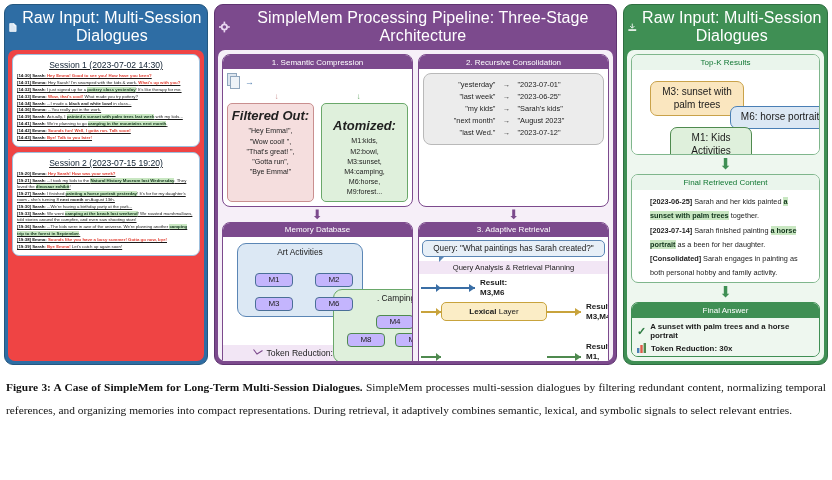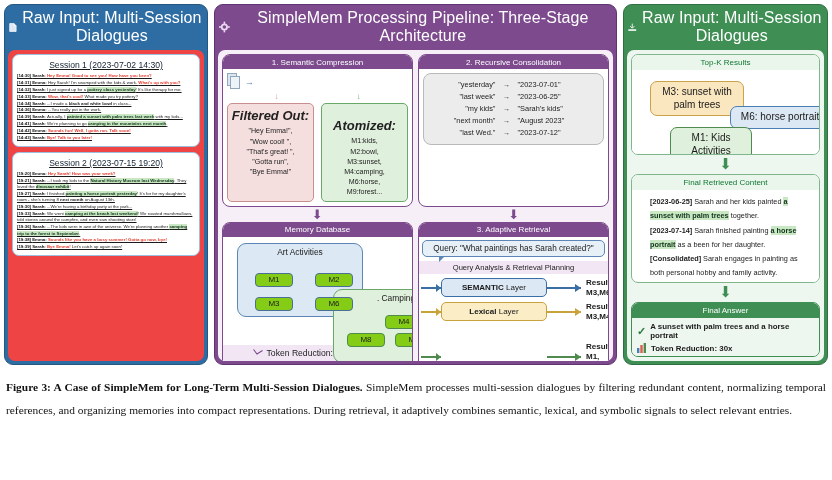--- a/index.html
+++ b/index.html
@@ -136,21 +136,21 @@
   }
   .memdb-head{background:#7c4a8d;color:#fff;text-align:center;font-size:8px;padding:2.5px 0;}
   .memdb-body{position:relative;height:108px;background:#fff;}
   .cluster{
     position:absolute;border-radius:9px;
   }
   .cl-art{left:14px;top:6px;width:124px;height:72px;background:#dce8f4;border:1.2px solid #5b86b5;}
   .cl-camp{left:110px;top:52px;width:124px;height:72px;background:#dff0dc;border:1.2px solid #6aa86a;}
   .cl-label{position:absolute;width:100%;text-align:center;font-size:8.4px;top:3px;color:#1a1a1a;}
   .mnode{
-    position:absolute;border-radius:4px;border:1.1px solid #4a6f97;background:#84cc16;
+    position:absolute;border-radius:4px;border:1.1px solid #4a6f97;background:#c4b5fd;
     font-size:8px;text-align:center;padding:1.5px 0;width:36px;
   }
   .mnode.g{border-color:#4f8a4f;}
   .tokred{
     background:#f2e6f5;text-align:center;font-size:8.6px;padding:3px;
     display:flex;align-items:center;justify-content:center;gap:4px;color:#222;
   }
 
   .query{
     border:1.3px solid #5b86b5;background:#e7eff7;border-radius:5px;
@@ -378,42 +378,41 @@
             <div class="cluster cl-art">
               <div class="cl-label">Art Activities</div>
             </div>
             <div class="cluster cl-camp">
               <div class="cl-label">. Camping</div>
             </div>
             <div class="mnode" style="left:32px;top:36px">M1</div>
             <div class="mnode" style="left:92px;top:36px">M2</div>
             <div class="mnode" style="left:32px;top:60px">M3</div>
             <div class="mnode" style="left:92px;top:60px">M6</div>
-            <div class="mnode g" style="left:162px;top:78px">M4</div>
+            <div class="mnode g" style="left:153px;top:78px">M4</div>
             <div class="mnode g" style="left:124px;top:96px">M8</div>
             <div class="mnode g" style="left:172px;top:96px">M9</div>
           </div>
           <div class="tokred">
             <svg width="10" height="8" viewBox="0 0 10 8">
               <path d="M0.5 0.5 L4 5 L9.5 1.5" fill="none" stroke="#7c4a8d" stroke-width="1.1"></path>
             </svg>
             <span>Token Reduction: ~800 tokens</span>
           </div>
         </div>
 
         <div class="stage" style="width:192px">
           <div class="stage-head">3. Adaptive Retrieval</div>
           <div style="padding:3px 3px 0 3px">
             <div class="query">Query: "What paintings has Sarah created?"</div>
           </div>
           <div class="qa-band" style="margin-top:4px">Query Analysis &amp; Retrieval Planning</div>
           <div class="layers" id="layers">
               <div class="layer-row">
                 <div class="arrow-in" style="background: rgb(58, 110, 165); color: rgb(58, 110, 165);"></div>
-                <div class="lbox l-sem"><b>SEMANTIC</b><span> Layer</span></div>
                 <div class="arrow-out" style="background: rgb(58, 110, 165); color: rgb(58, 110, 165);"></div>
                 <div class="res">
                   <div>Result:</div>
                   <div>M3,M6</div>
                 </div>
               </div>
               <div class="layer-row">
                 <div class="arrow-in" style="background: rgb(200, 163, 60); color: rgb(200, 163, 60);"></div>
                 <div class="lbox l-lex"><b>Lexical</b><span> Layer</span></div>
                 <div class="arrow-out" style="background: rgb(200, 163, 60); color: rgb(200, 163, 60);"></div>

